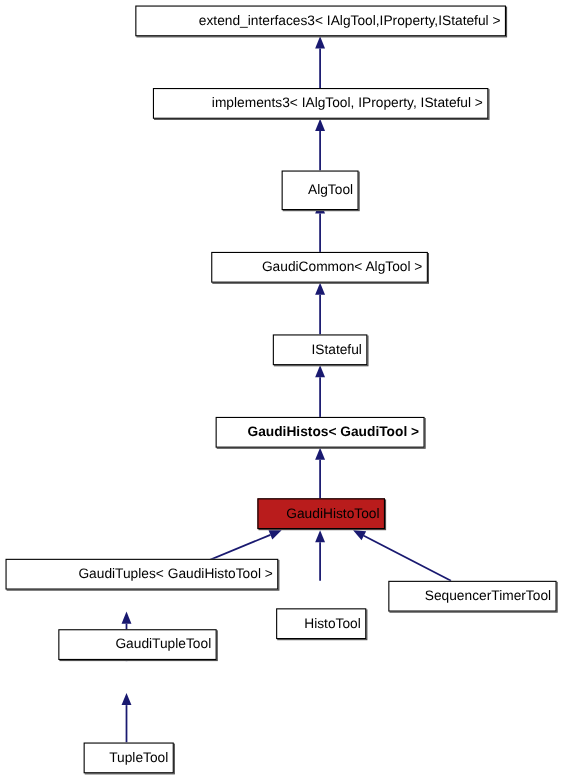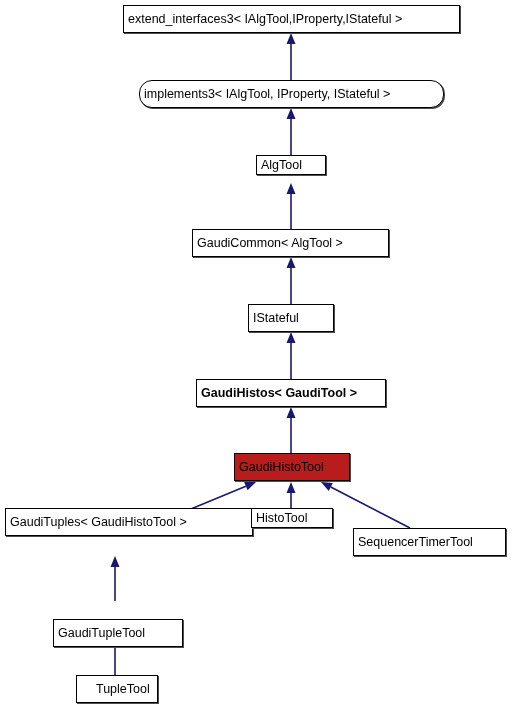--- a/index.html
+++ b/index.html
@@ -25,21 +25,21 @@
   .uml-node {
     position: absolute;
     box-sizing: border-box;
     border: 1px solid #000000;
     background: #ffffff;
     color: #000000;
     font-size: 12.5px;
     line-height: 1;
     display: flex;
     align-items: center;
-    justify-content: flex-start;
+    justify-content: flex-end;
     white-space: nowrap;
     box-shadow: 1px 1px 0 0 #4d4d4d;
     letter-spacing: 0px;
   }
   .uml-node.highlight {
     background: #b91c1c;
   }
   .uml-node .node-label {
     display: block;
     padding: 0 4px;
@@ -93,47 +93,47 @@
       </g>
       <g>
         <line x1="115" y1="675" x2="115" y2="641" stroke="#191970" stroke-width="1.6"></line>
         <polygon points="115,630 119.5,641 110.5,641" fill="#191970"></polygon>
       </g>
     </svg>
   <div id="node-layer">
       <div class="uml-node" style="left: 123px; top: 5px; width: 337px; height: 28px;">
         <span class="node-label">extend_interfaces3&lt; IAlgTool,IProperty,IStateful &gt;</span>
       </div>
-      <div class="uml-node" style="left: 139px; top: 80px; width: 305px; height: 28px; border-radius: 13px;">
+      <div class="uml-node" style="left: 139px; top: 80px; width: 305px; height: 28px;">
         <span class="node-label">implements3&lt; IAlgTool, IProperty, IStateful &gt;</span>
       </div>
-      <div class="uml-node" style="left: 256px; top: 155px; width: 70px; height: 20px;">
+      <div class="uml-node" style="left: 256px; top: 155px; width: 70px; height: 36px;">
         <span class="node-label">AlgTool</span>
       </div>
       <div class="uml-node" style="left: 192px; top: 229px; width: 197px; height: 28px;">
         <span class="node-label">GaudiCommon&lt; AlgTool &gt;</span>
       </div>
       <div class="uml-node" style="left: 248px; top: 304px; width: 86px; height: 28px;">
         <span class="node-label">IStateful</span>
       </div>
       <div class="uml-node" style="left: 196px; top: 379px; width: 190px; height: 28px; font-weight: bold;">
         <span class="node-label">GaudiHistos&lt; GaudiTool &gt;</span>
       </div>
       <div class="uml-node highlight" style="left: 234px; top: 453px; width: 116px; height: 28px;">
         <span class="node-label">GaudiHistoTool</span>
       </div>
       <div class="uml-node" style="left: 5px; top: 508px; width: 248px; height: 28px;">
         <span class="node-label">GaudiTuples&lt; GaudiHistoTool &gt;</span>
       </div>
-      <div class="uml-node" style="left: 251px; top: 508px; width: 82px; height: 20px;">
+      <div class="uml-node" style="left: 251px; top: 553px; width: 82px; height: 28px;">
         <span class="node-label">HistoTool</span>
       </div>
       <div class="uml-node" style="left: 353px; top: 528px; width: 153px; height: 28px;">
         <span class="node-label">SequencerTimerTool</span>
       </div>
-      <div class="uml-node" style="left: 53px; top: 619px; width: 130px; height: 28px;">
+      <div class="uml-node" style="left: 53px; top: 572px; width: 144px; height: 28px;">
         <span class="node-label">GaudiTupleTool</span>
       </div>
       <div class="uml-node" style="left: 76px; top: 675px; width: 82px; height: 28px; padding-left: 15px;">
         <span class="node-label">TupleTool</span>
       </div>
     </div>
 </div>
 
 </body></html>

